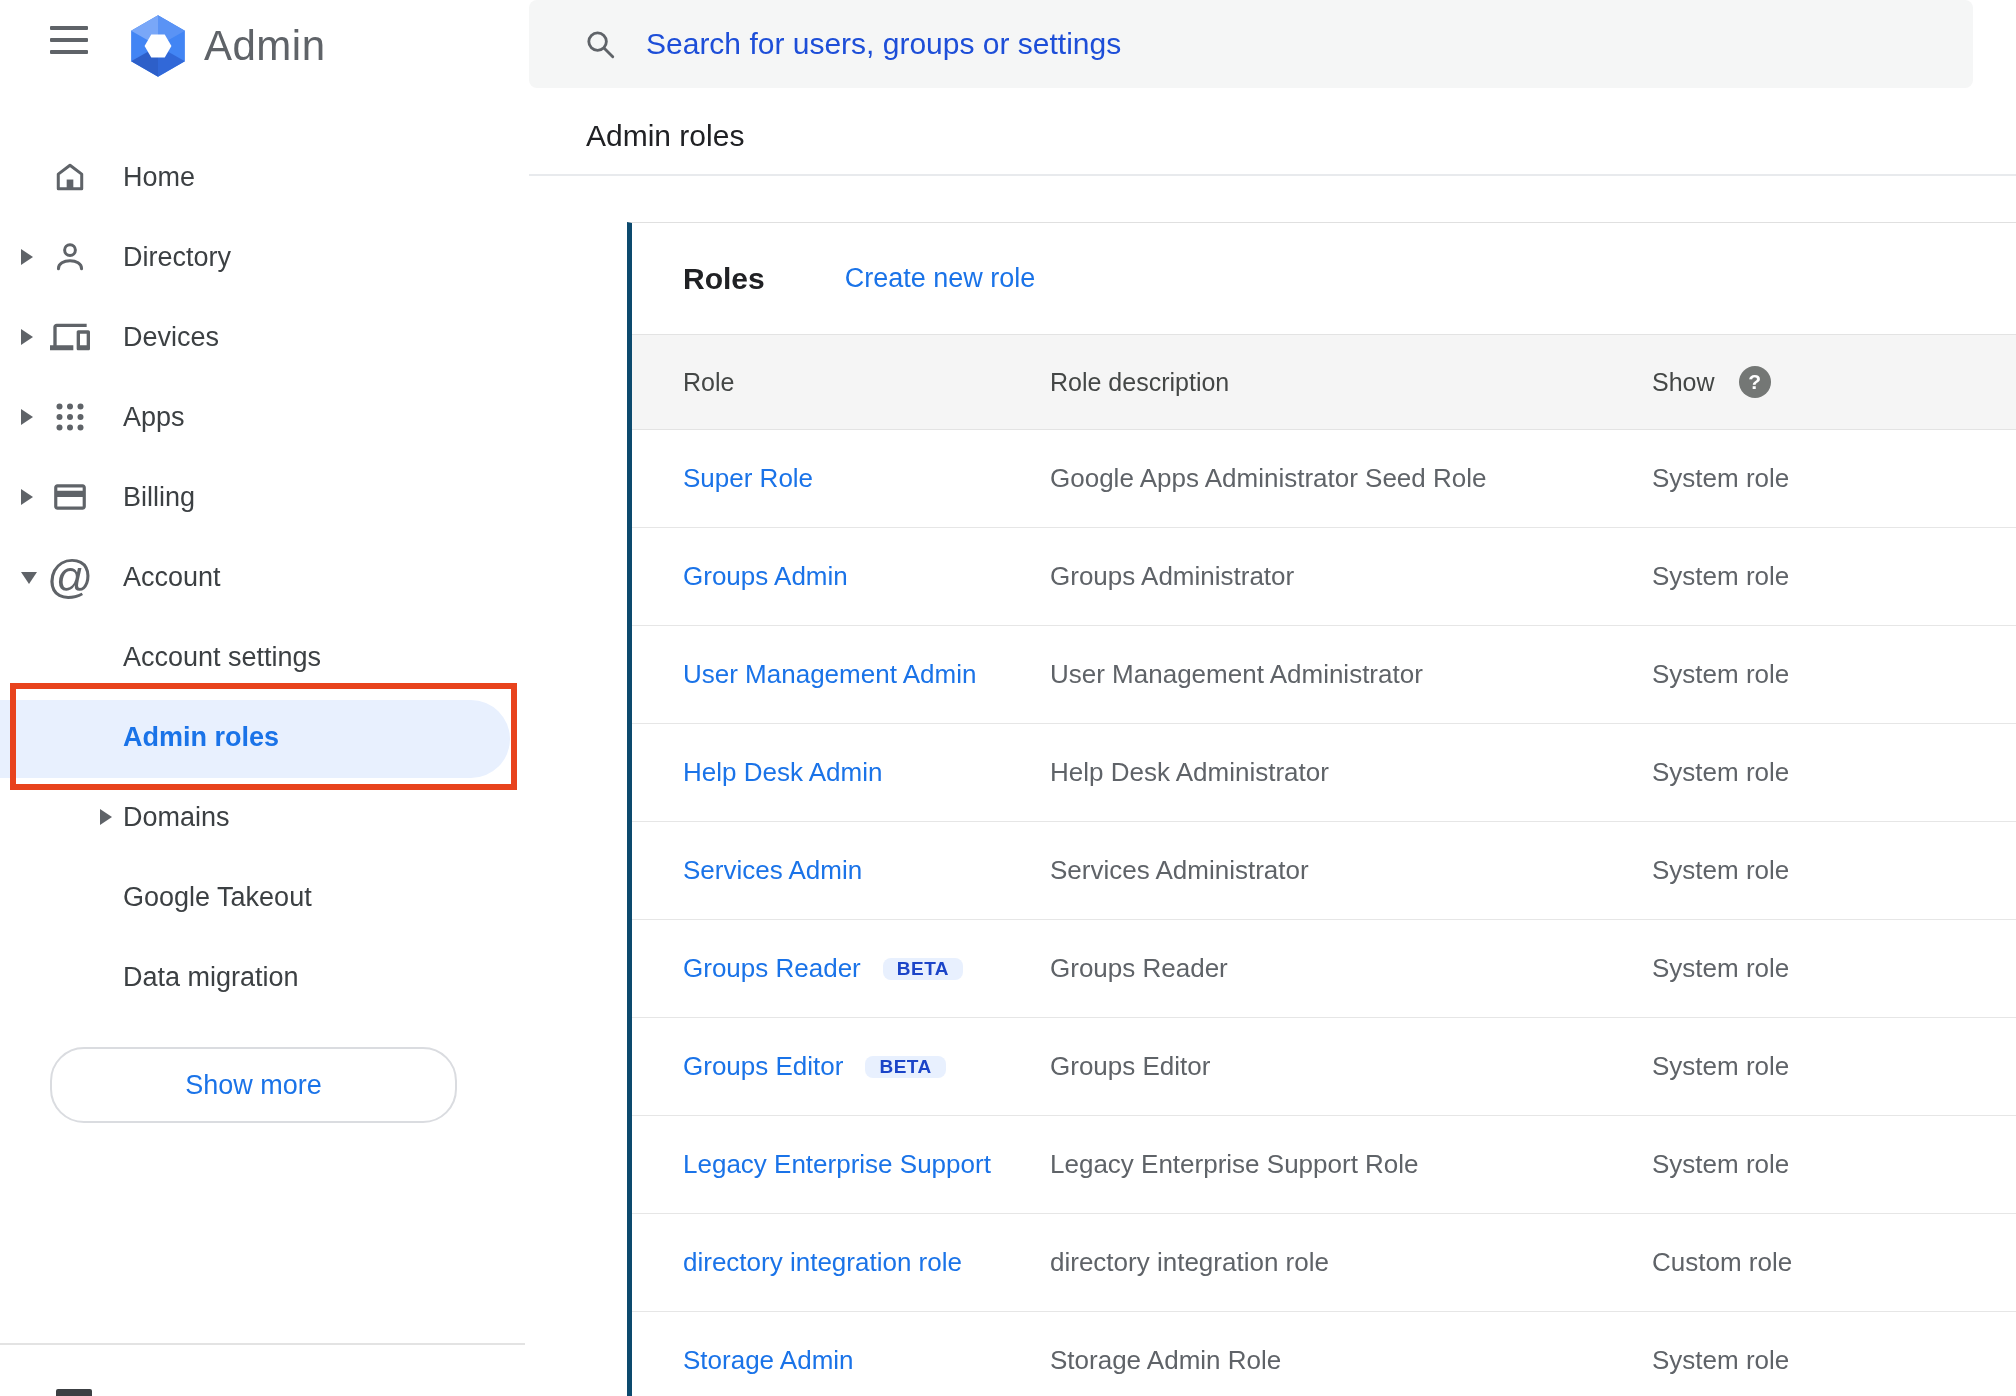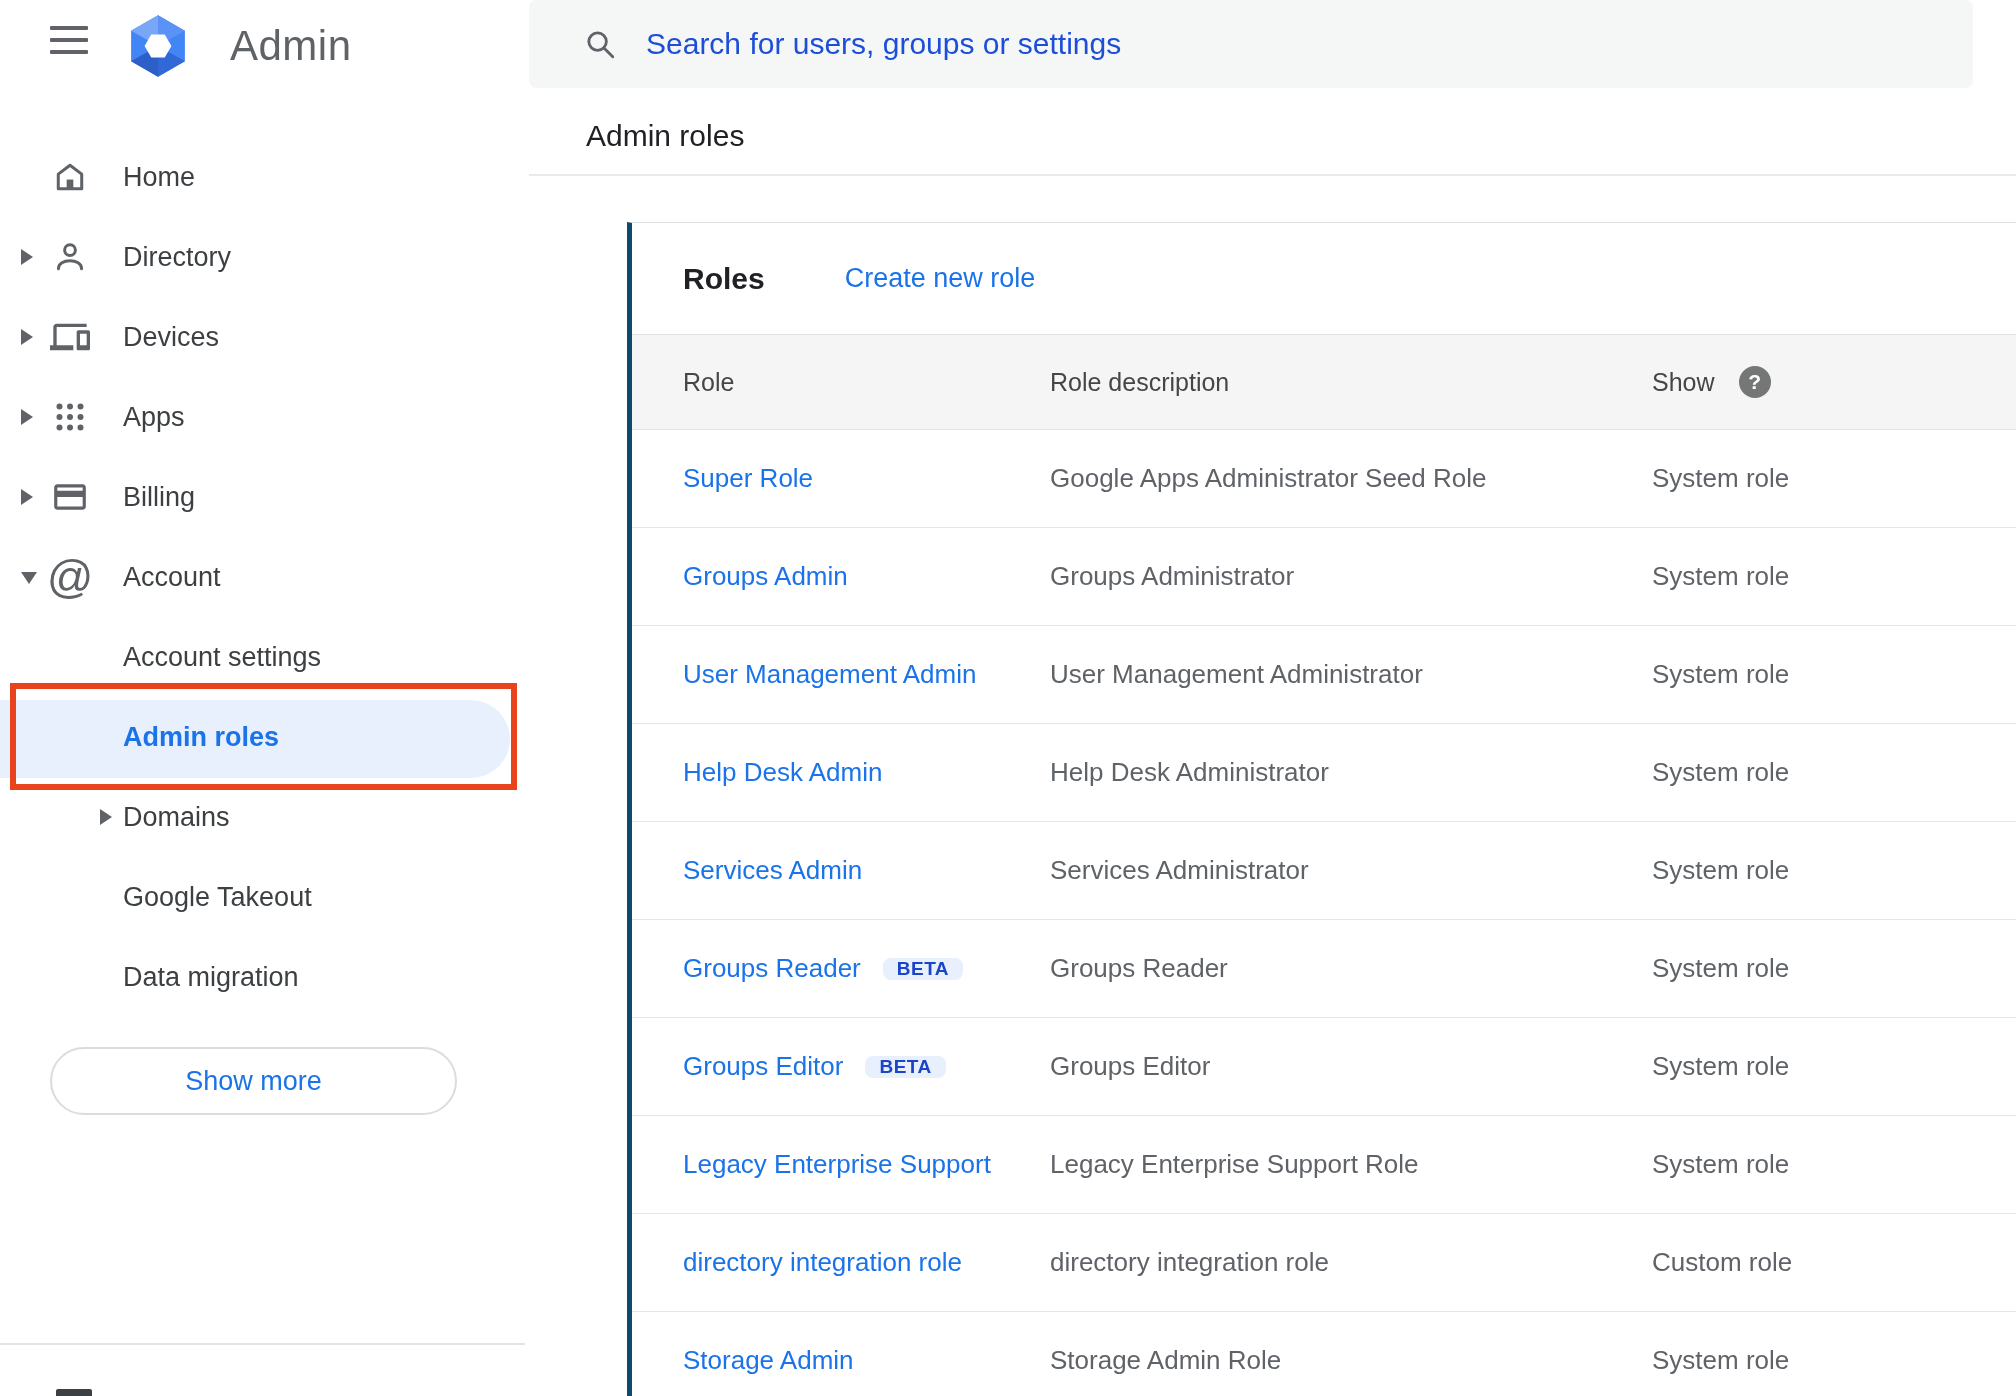--- a/index.html
+++ b/index.html
@@ -6,35 +6,35 @@
   body{
     width:2016px;height:1396px;position:relative;overflow:hidden;background:#fff;
     font-family:"Liberation Sans",sans-serif;color:#3c4043;
     --accent-blue:#1a73e8;--annotation-red:#e8431d;--active-item-bg:#e8f0fe;
     --badge-bg:#e8f0fe;--badge-text:#1b44c8;--header-band-bg:#f5f5f5;--search-bar-bg:#f5f5f6;
   }
   
   .hamburger{position:absolute;left:50px;top:26px;width:38px;height:32px;cursor:pointer;}
   .hamburger span{display:block;width:38px;height:4px;background:#5f6368;border-radius:1px;margin-bottom:8px;}
   .logo{position:absolute;left:126px;top:13px;width:64px;height:66px;}
-  .logo-text{position:absolute;left:204px;top:22px;font-size:42px;color:#5f6368;letter-spacing:0.5px;margin-left:26px;}
+  .logo-text{position:absolute;left:204px;top:22px;font-size:42px;color:#5f6368;letter-spacing:0.5px;}
   
   .nav{position:absolute;left:0;top:137px;width:530px;}
   .nav-item{position:relative;height:80px;display:flex;align-items:center;cursor:pointer;text-align:right;}
   .nav-item .arrow{position:absolute;left:21px;top:50%;width:0;height:0;}
   .nav-item.sub .arrow{left:100px;}
   .arrow.r{margin-top:-8px;border-left:12px solid #5f6368;border-top:8px solid transparent;border-bottom:8px solid transparent;}
   .arrow.d{margin-top:-5px;border-top:12px solid #5f6368;border-left:8px solid transparent;border-right:8px solid transparent;}
   .nav-icon{position:absolute;left:50px;top:50%;transform:translateY(-50%);width:40px;height:40px;display:flex;align-items:center;justify-content:center;}
   .nav-icon.at-glyph{font-size:46px;font-weight:500;color:#5f6368;line-height:40px;}
   .nav-label{position:absolute;left:123px;font-size:27px;color:#3c4043;white-space:nowrap;}
   .nav-item.active .nav-label{color:var(--accent-blue);font-weight:bold;}
   .active-pill{position:absolute;left:0;top:700px;width:510px;height:78px;background:var(--active-item-bg);border-radius:0 39px 39px 0;}
   .annotation-box{position:absolute;left:10px;top:683px;width:507px;height:107px;border:6px solid var(--annotation-red);box-sizing:border-box;pointer-events:none;z-index:5;}
-  .show-more{position:absolute;left:50px;top:1047px;width:407px;height:68px;box-sizing:border-box;border:2px solid #dadce0;border-radius:34px;background:#fff;display:flex;align-items:center;justify-content:center;font-size:27px;font-weight:500;color:var(--accent-blue);cursor:pointer;}
+  .show-more{position:absolute;left:50px;top:1047px;width:407px;height:76px;box-sizing:border-box;border:2px solid #dadce0;border-radius:34px;background:#fff;display:flex;align-items:center;justify-content:center;font-size:27px;font-weight:500;color:var(--accent-blue);cursor:pointer;}
   .sidebar-bottom-divider{position:absolute;left:0;top:1343px;width:525px;height:2px;background:#e3e3e3;}
   .partial-icon{position:absolute;left:56px;top:1389px;width:36px;height:7px;background:#3c4043;border-radius:2px 2px 0 0;}
   
   .search-bar{position:absolute;left:529px;top:0;width:1444px;height:88px;background:var(--search-bar-bg);border-radius:8px;cursor:text;}
   .search-icon{position:absolute;left:54px;top:27px;}
   .search-placeholder{position:absolute;left:117px;top:0;line-height:88px;font-size:30px;color:#1d4ed8;white-space:nowrap;}
   
   .page-title{position:absolute;left:586px;top:119px;font-size:30px;color:#202124;}
   .title-divider{position:absolute;left:529px;top:174px;width:1487px;height:2px;background:#e8eaed;}
   

